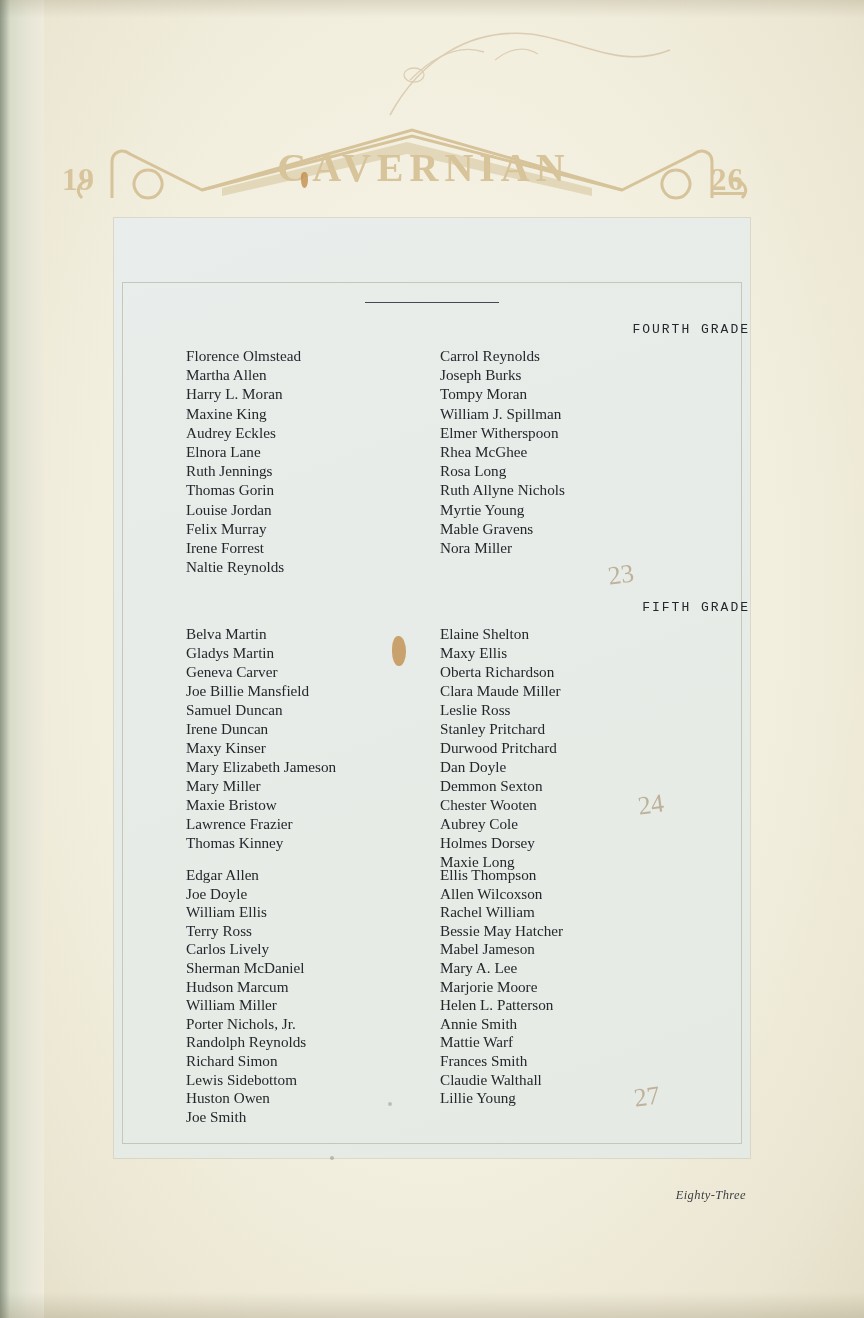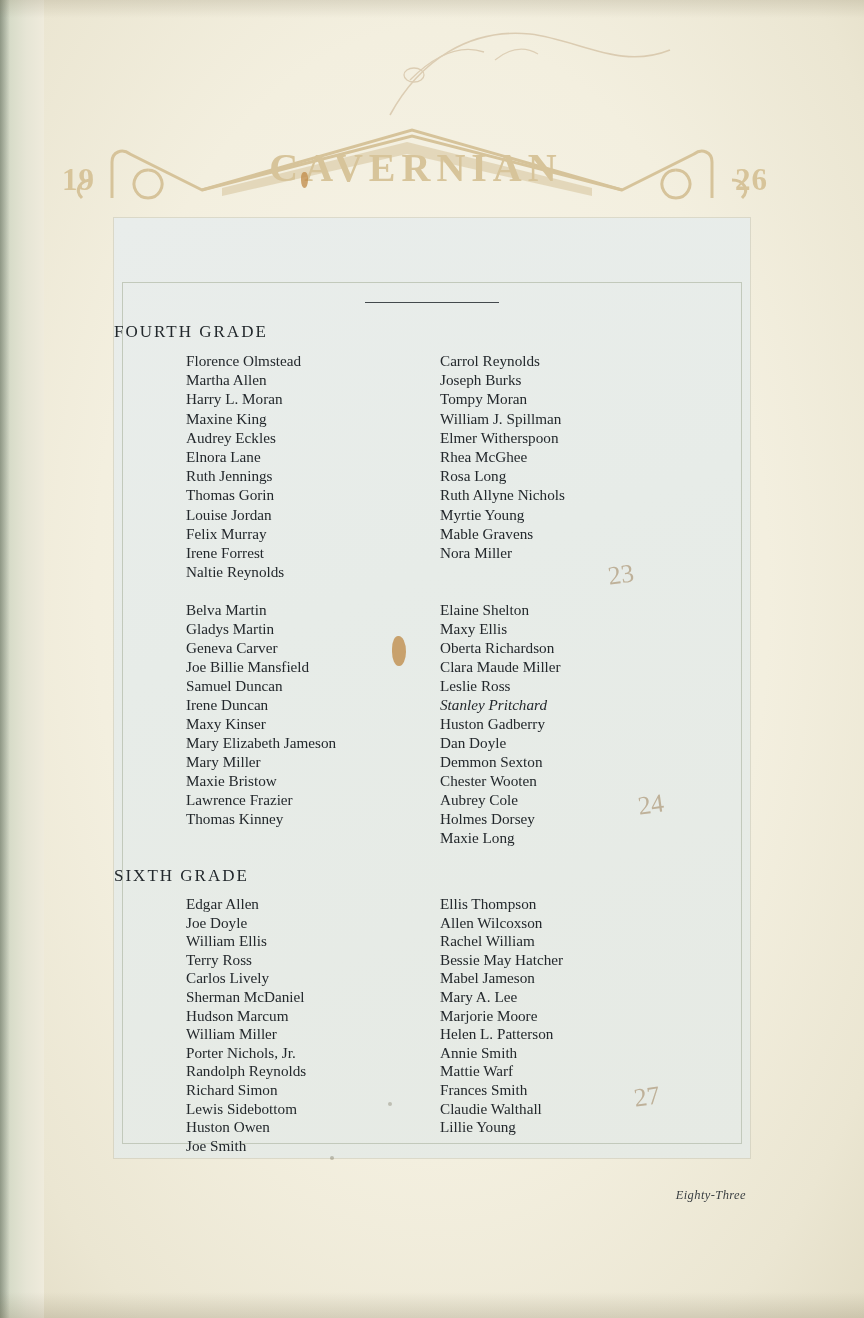--- a/index.html
+++ b/index.html
@@ -53,39 +53,39 @@
     left: 52px;
     top: 118px;
     width: 720px;
     height: 100px;
     color: #d9c9a3;
   }
   #masthead svg { display: block; }
   .mast-text {
     position: absolute;
     top: 26px;
-    left: 4px;
+    left: 12px;
     width: 100%;
     text-align: center;
     font-family: "Liberation Serif", serif;
     font-size: 40px;
     letter-spacing: 6px;
     color: #d7c49a;
     font-weight: bold;
   }
   .mast-year {
     position: absolute;
     top: 44px;
     font-size: 31px;
     font-weight: bold;
     color: #d7c49a;
     letter-spacing: 1px;
   }
   .mast-year.left { left: 10px; }
-  .mast-year.right { right: 4px; }
+  .mast-year.right { right: 28px; text-decoration: underline; }
 
   
   #panel {
     position: absolute;
     left: 114px;
     top: 218px;
     width: 636px;
     height: 940px;
     background: #eaeee9;
     background: linear-gradient(160deg, #e9edeb 0%, #e7ece8 40%, #e6eae4 100%);
@@ -117,45 +117,45 @@
     height: 0;
     border-top: 1px solid #43494c;
   }
 
   .section {
     position: absolute;
     left: 0;
     width: 100%;
   }
   .section-head {
-    text-align: left;
-    font-size: 17px;
+    text-align: right;
+    font-size: 13px;
     letter-spacing: 2.0px;
     color: #22282c;
-    font-family: Liberation Serif, serif;
+    font-family: Liberation Mono, monospace;
     margin-bottom: 9px;
   }
   .cols {
     position: relative;
     padding: 0 0 0 0;
   }
   .col {
     position: absolute;
     top: 0;
   }
   .col.left { left: 72px; }
   .col.right { left: 326px; }
   .name {
     font-size: 15.2px;
     line-height: 19.2px;
     color: #23282c;
     white-space: nowrap;
     font-family: "Liberation Serif", serif;
   }
-  .name.italic { font-style: italic; }
+  .name.italic { }
 
   .sec-fourth { top: 104px; }
   .sec-fourth .cols { height: 250px; }
   .sec-fifth { top: 382px; }
   .sec-fifth .cols { height: 240px; }
   .sec-sixth { top: 648px; }
   .sec-sixth .cols { height: 250px; }
 
   
   .sec-sixth .name { line-height: 18.6px; }
@@ -269,20 +269,21 @@
             <div class="name">Rosa Long</div>
             <div class="name">Ruth Allyne Nichols</div>
             <div class="name">Myrtie Young</div>
             <div class="name">Mable Gravens</div>
             <div class="name">Nora Miller</div>
           </div>
       </div>
     </div>
 
     <div class="section sec-fifth">
+      <div class="section-head">FIFTH GRADE</div>
       <div class="cols">
         <div class="col left">
             <div class="name">Belva Martin</div>
             <div class="name">Gladys Martin</div>
             <div class="name">Geneva Carver</div>
             <div class="name">Joe Billie Mansfield</div>
             <div class="name">Samuel Duncan</div>
             <div class="name">Irene Duncan</div>
             <div class="name">Maxy Kinser</div>
             <div class="name">Mary Elizabeth Jameson</div>
@@ -291,33 +292,32 @@
             <div class="name">Lawrence Frazier</div>
             <div class="name">Thomas Kinney</div>
           </div>
         <div class="col right">
             <div class="name">Elaine Shelton</div>
             <div class="name">Maxy Ellis</div>
             <div class="name">Oberta Richardson</div>
             <div class="name">Clara Maude Miller</div>
             <div class="name">Leslie Ross</div>
             <div class="name italic">Stanley Pritchard</div>
-            <div class="name">Huston Gadberry</div>
+            <div class="name">Durwood Pritchard</div>
             <div class="name">Dan Doyle</div>
             <div class="name">Demmon Sexton</div>
             <div class="name">Chester Wooten</div>
             <div class="name">Aubrey Cole</div>
             <div class="name">Holmes Dorsey</div>
             <div class="name">Maxie Long</div>
           </div>
       </div>
     </div>
 
     <div class="section sec-sixth">
-      <div class="section-head">SIXTH GRADE</div>
       <div class="cols">
         <div class="col left">
             <div class="name">Edgar Allen</div>
             <div class="name">Joe Doyle</div>
             <div class="name">William Ellis</div>
             <div class="name">Terry Ross</div>
             <div class="name">Carlos Lively</div>
             <div class="name">Sherman McDaniel</div>
             <div class="name">Hudson Marcum</div>
             <div class="name">William Miller</div>

